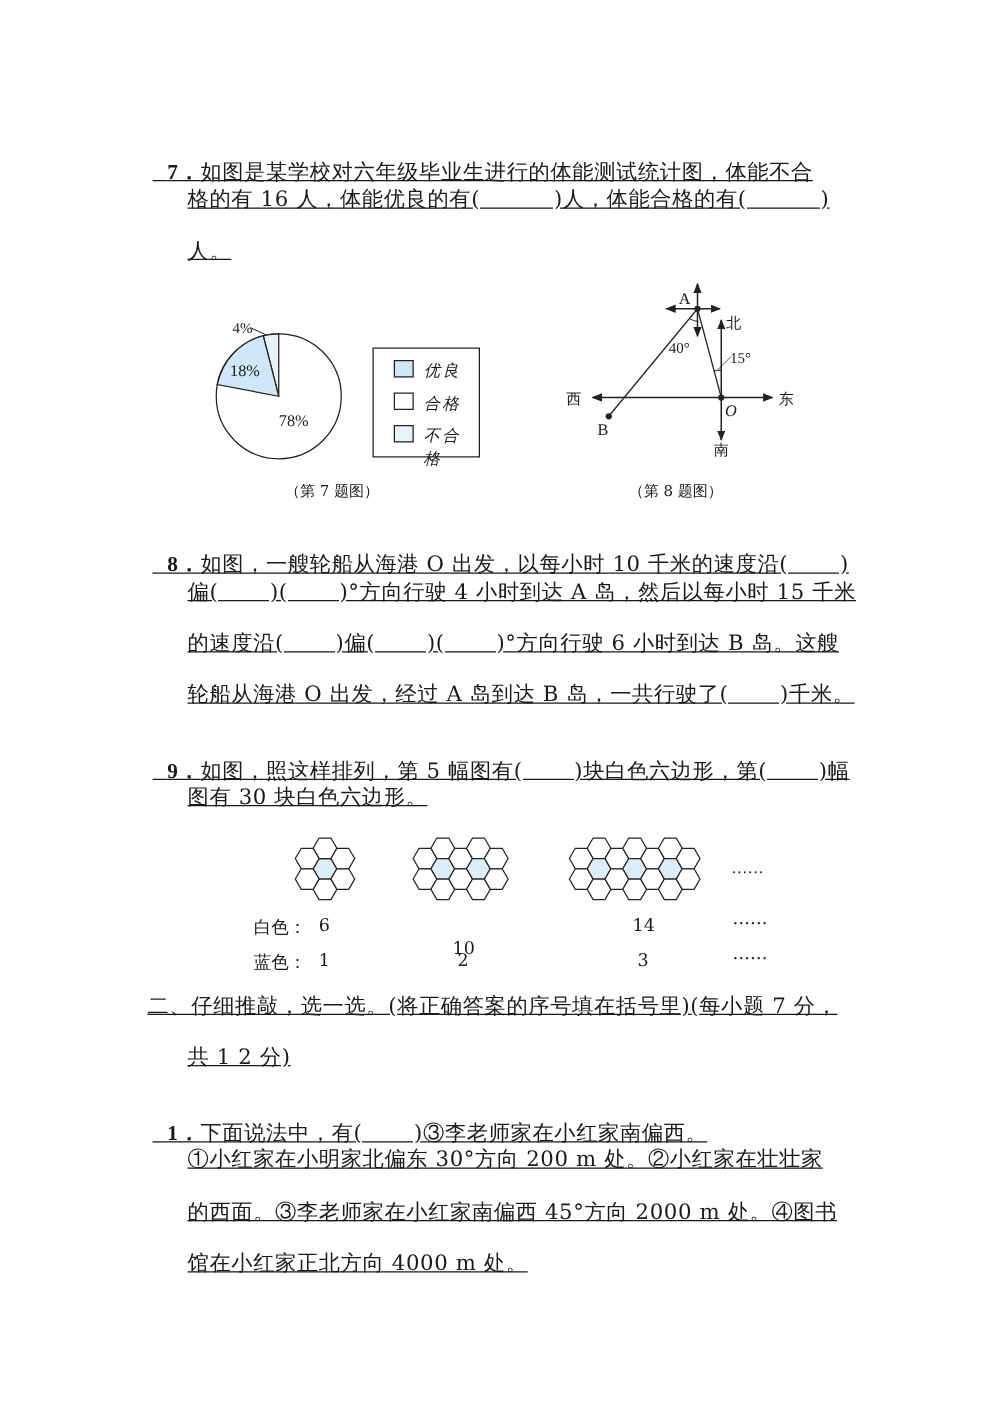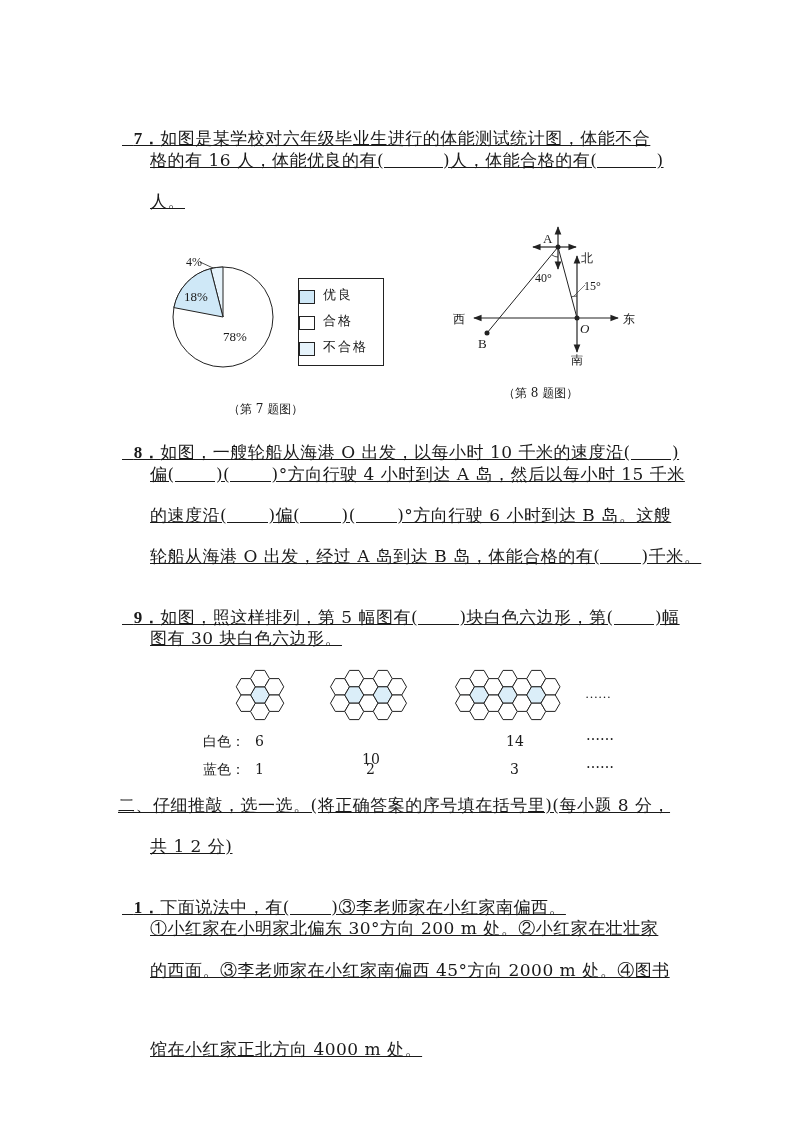--- a/index.html
+++ b/index.html
@@ -4,21 +4,21 @@
 <style>
   html, body { margin: 0; padding: 0; background: #ffffff; }
   body { width: 794px; height: 1123px; position: relative; overflow: hidden;
          font-family: "DejaVu Serif", "Liberation Serif", serif; color: #1a1a1a; }
   .line { position: absolute; font-size: 17px; line-height: 20px; white-space: pre; letter-spacing: 0.5px; text-decoration: underline; }
   .qnum { font-weight: bold; font-family: "Liberation Serif", serif; }
   .caption { position: absolute; font-size: 12px; white-space: pre; }
   svg { position: absolute; overflow: visible; }
   svg text { font-family: "Liberation Serif", "DejaVu Serif", serif; fill: #1a1a1a; }
   .legend-box { position: absolute; border: 1px solid #222; background: #fff; }
-  .legend-row { position: absolute; left: 0; height: 16px; display: flex; align-items: flex-end; }
+  .legend-row { position: absolute; left: 16px; height: 16px; display: flex; align-items: flex-start; font-style: italic; }
   .legend-swatch { width: 16px; height: 14px; border: 1px solid #222; box-sizing: border-box; }
   .legend-label { margin-left: 8px; font-size: 13px; letter-spacing: 2px; }
   .hexlbl { position: absolute; font-size: 14px; white-space: pre; }
 </style>
 </head>
 <body>
 
 <div class="line" style="left:122px; top:108px;">
   <span class="qnum">7．</span><span>如图是某学校对六年级毕业生进行的体能测试统计图，体能不合</span>
 </div>
@@ -46,21 +46,21 @@
   <div class="legend-row" style="top:35px;">
     <div class="legend-swatch" style="background:#ffffff;"></div>
     <span class="legend-label">合格</span>
   </div>
   <div class="legend-row" style="top:61px;">
     <div class="legend-swatch" style="background:#e6f3fb;"></div>
     <span class="legend-label">不合格</span>
   </div>
 </div>
 
-<div class="caption" style="left:228px; top:401px;">（第 7 题图）</div>
+<div class="caption" style="left:228px; top:385px;">（第 7 题图）</div>
 
 <svg width="200" height="150" style="left:445px; top:222px;" viewBox="445 222 200 150">
   <defs>
     <marker id="arr" viewBox="0 0 10 10" refX="9" refY="5" markerWidth="7" markerHeight="7" orient="auto">
       <path d="M0,1 L10,5 L0,9 Z" fill="#222"></path>
     </marker>
   </defs>
 
   <line x1="577" y1="318" x2="618" y2="318" stroke="#222" stroke-width="1.2" marker-end="url(#arr)"></line>
   <line x1="577" y1="318" x2="474" y2="318" stroke="#222" stroke-width="1.2" marker-end="url(#arr)"></line>
@@ -94,21 +94,21 @@
   <text x="584" y="290" font-size="12">15°</text>
 </svg>
 
 <div class="caption" style="left:503px; top:385px;">（第 8 题图）</div>
 
 <div class="line" style="left:122px; top:422px;">
   <span class="qnum">8．</span><span>如图，一艘轮船从海港 O 出发，以每小时 10 千米的速度沿(       )</span>
 </div>
 <div class="line" style="left:150px; top:464px;">偏(       )(       )°方向行驶 4 小时到达 A 岛，然后以每小时 15 千米</div>
 <div class="line" style="left:150px; top:505px;">的速度沿(       )偏(       )(       )°方向行驶 6 小时到达 B 岛。这艘</div>
-<div class="line" style="left:150px; top:546px;">轮船从海港 O 出发，经过 A 岛到达 B 岛，体能合格的有(       )千米。</div>
+<div class="line" style="left:150px; top:546px;">轮船从海港 O 出发，经过 A 岛到达 B 岛，一共行驶了(       )千米。</div>
 
 <div class="line" style="left:122px; top:587px;">
   <span class="qnum">9．</span><span>如图，照这样排列，第 5 幅图有(       )块白色六边形，第(       )幅</span>
 </div>
 <div class="line" style="left:150px; top:628px;text-align:right;">图有 30 块白色六边形。</div>
 
 <svg width="400" height="60" style="left:220px; top:666px;" viewBox="220 666 400 60">
   <defs>
     <polygon id="hx" points="-9.5,0 -4.75,-8.2 4.75,-8.2 9.5,0 4.75,8.2 -4.75,8.2"></polygon>
   </defs>
@@ -165,21 +165,21 @@
 <div class="hexlbl" style="left:362px; top:733px;margin-top:18px;">10</div>
 <div class="hexlbl" style="left:506px; top:733px;">14</div>
 <div class="hexlbl" style="left:586px; top:727px;">……</div>
 
 <div class="hexlbl" style="left:203px; top:761px;">蓝色：</div>
 <div class="hexlbl" style="left:255px; top:761px;">1</div>
 <div class="hexlbl" style="left:366px; top:761px;">2</div>
 <div class="hexlbl" style="left:510px; top:761px;">3</div>
 <div class="hexlbl" style="left:586px; top:755px;">……</div>
 
-<div class="line" style="left:118px; top:795px;">二、仔细推敲，选一选。(将正确答案的序号填在括号里)(每小题 8 分，</div>
+<div class="line" style="left:118px; top:795px;">二、仔细推敲，选一选。(将正确答案的序号填在括号里)(每小题 7 分，</div>
 <div class="line" style="left:150px; top:836px;">共 1 2 分)</div>
 
 <div class="line" style="left:122px; top:877px;">
   <span class="qnum">1．</span><span>下面说法中，有(       )③李老师家在小红家南偏西。</span>
 </div>
 <div class="line" style="left:150px; top:918px;text-align:center;">①小红家在小明家北偏东 30°方向 200 m 处。②小红家在壮壮家</div>
 <div class="line" style="left:150px; top:960px;">的西面。③李老师家在小红家南偏西 45°方向 2000 m 处。④图书</div>
-<div class="line" style="left:150px; top:1039px;">馆在小红家正北方向 4000 m 处。</div>
+<div class="line" style="left:150px; top:1001px;">馆在小红家正北方向 4000 m 处。</div>
 
 </body></html>

